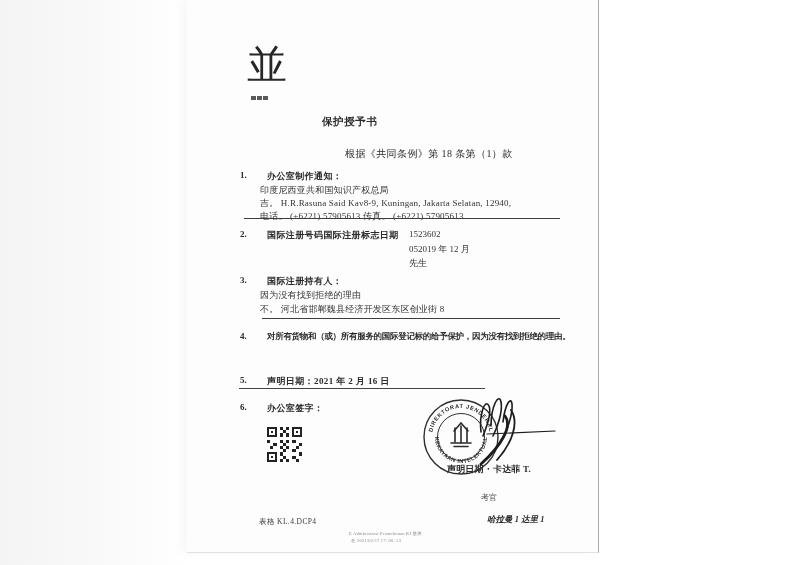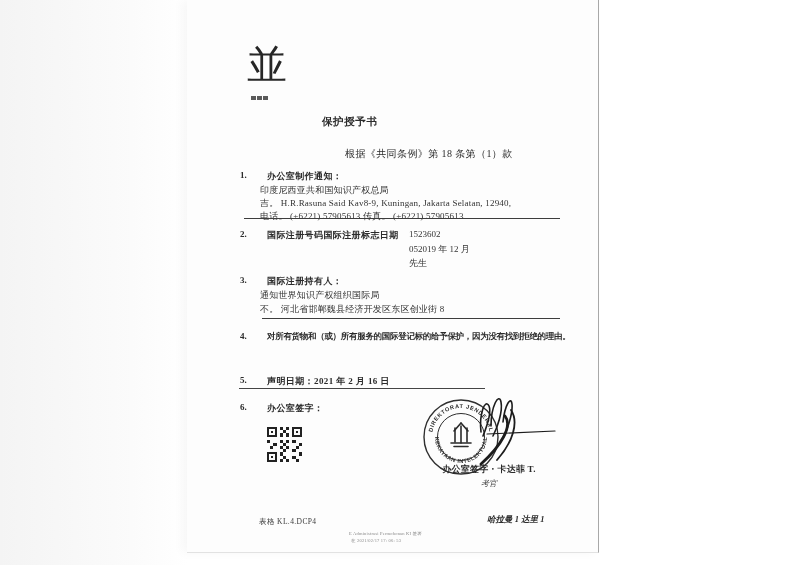--- a/index.html
+++ b/index.html
@@ -41,21 +41,21 @@
   .r2{left:75px;top:318px;width:298px;}
   .u5{left:52px;top:388px;width:246px;background:#444;}
   .i4 .lbl{font-size:8.5px;letter-spacing:-0.3px;}
 
   
   .qr{left:80px;top:427px;}
   .seal{left:234px;top:397px;}
   .sig{left:280px;top:390px;z-index:3;}
   .signer{left:250px;top:463px;width:104px;text-align:center;white-space:nowrap;}
   .signer .name{font-size:9px;font-weight:bold;letter-spacing:0.2px;}
-  .signer .role{font-size:8px;font-style:italic;color:#3a3a3a;margin-top:2px;}
+  .signer .role{font-size:8px;color:#3a3a3a;margin-top:16px;}
 
   
   .form-code{left:72px;top:517px;font-size:7.5px;letter-spacing:0.4px;color:#3a3a3a;}
   .page-note{left:300px;top:514px;font-size:8.5px;font-style:italic;font-weight:bold;color:#2e2e2e;}
   .stamp{left:162px;top:531px;font-size:4.5px;line-height:6.5px;color:#8a8a8a;letter-spacing:0.2px;}
   .stamp .s2{margin-left:2px;}
 </style>
 </head>
 <body>
 
@@ -83,21 +83,21 @@
     
     <span class="num" style="top:229px">2.</span>
     <span class="lbl" style="top:229px">国际注册号码国际注册标志日期</span>
     <div class="val" style="top:229px">1523602</div>
     <div class="val" style="top:243px">052019 年 12 月</div>
     <div class="val" style="top:257px">先生</div>
 
     
     <span class="num" style="top:275px">3.</span>
     <span class="lbl" style="top:275px">国际注册持有人：</span>
-    <div class="subline" style="top:289px">通知世界知识产权组织国际局</div>
+    <div class="subline" style="top:289px">因为没有找到拒绝的理由</div>
     <div class="subline" style="top:303px">不。 河北省邯郸魏县经济开发区东区创业街 8</div>
     <div class="rule r2"></div>
 
     
     <span class="i4"><span class="num" style="top:331px">4.</span>
     <span class="lbl i4" style="top:331px;font-size:8.5px;letter-spacing:-0.3px">对所有货物和（或）所有服务的国际登记标的给予保护，因为没有找到拒绝的理由。</span></span>
 
     
     <span class="num" style="top:375px">5.</span>
     <span class="lbl" style="top:375px">声明日期：2021 年 2 月 16 日</span>
@@ -179,21 +179,21 @@
         <path stroke-width="1.6" d="M24,36 C24,16 32,2 34,12 C36,22 30,38 26,46"></path>
         <path stroke-width="1.6" d="M36,32 C38,14 44,6 45,14 C46,24 40,40 36,48"></path>
         <path stroke-width="1.2" d="M20,44 L88,41"></path>
         <path stroke-width="2.8" d="M38,26 C46,36 34,56 14,74"></path>
         <path stroke-width="1.8" d="M44,20 C52,32 46,52 30,70"></path>
       </g>
     </svg>
 
     
     <div class="abs signer">
-      <div class="name">办公室签字・卡达菲 T.</div>
+      <div class="name">声明日期・卡达菲 T.</div>
       <div class="role">考官</div>
     </div>
 
     
     <div class="abs form-code">表格 KL.4.DCP4</div>
     <div class="abs page-note">哈拉曼 1 达里 1</div>
     <div class="abs stamp">
       <div class="s1">E Administrasi Permohonan KI 签署</div>
       <div class="s2">在 2021/02/17 17: 06: 53</div>
     </div>

